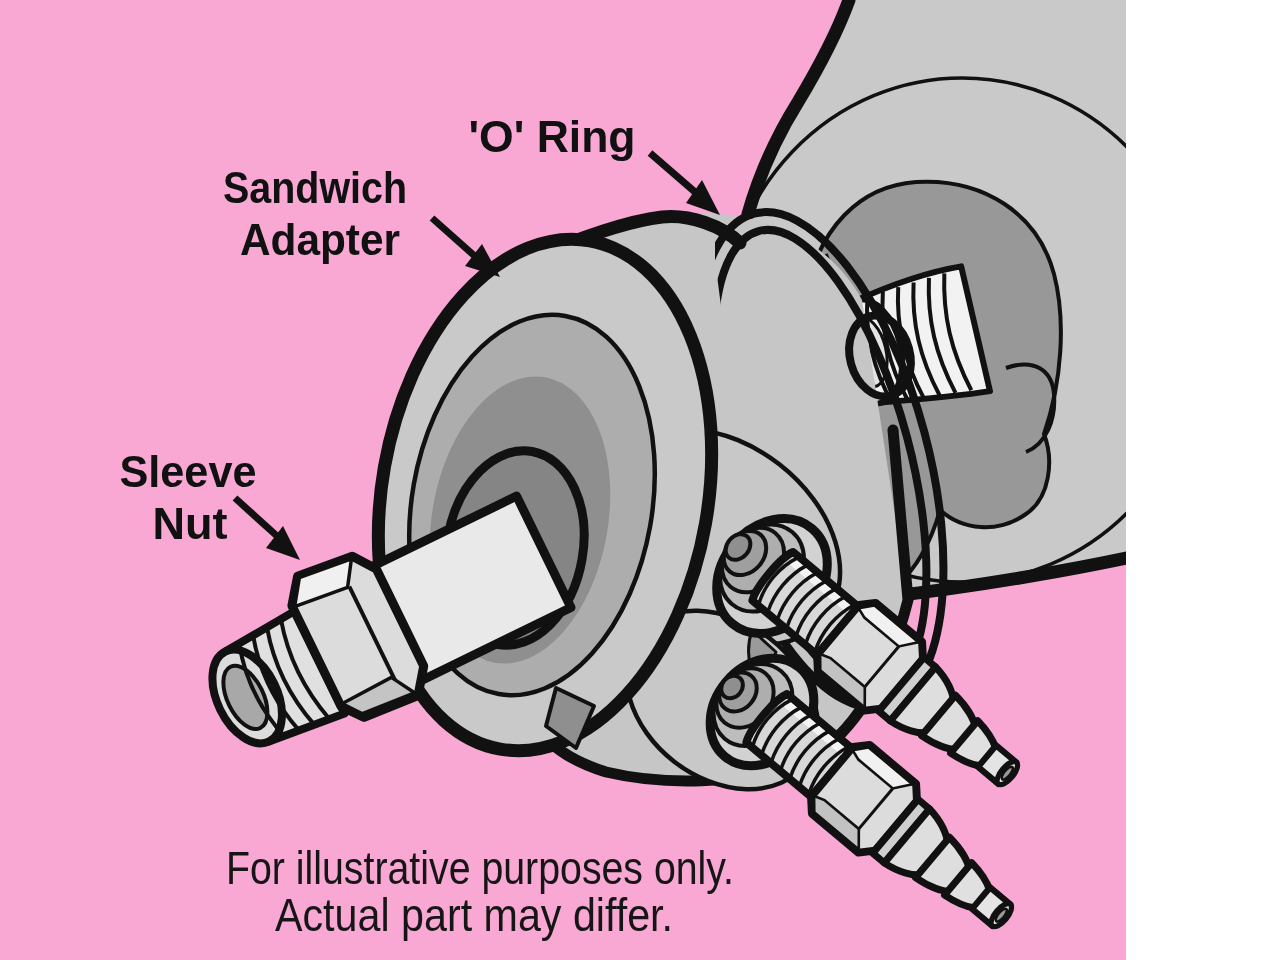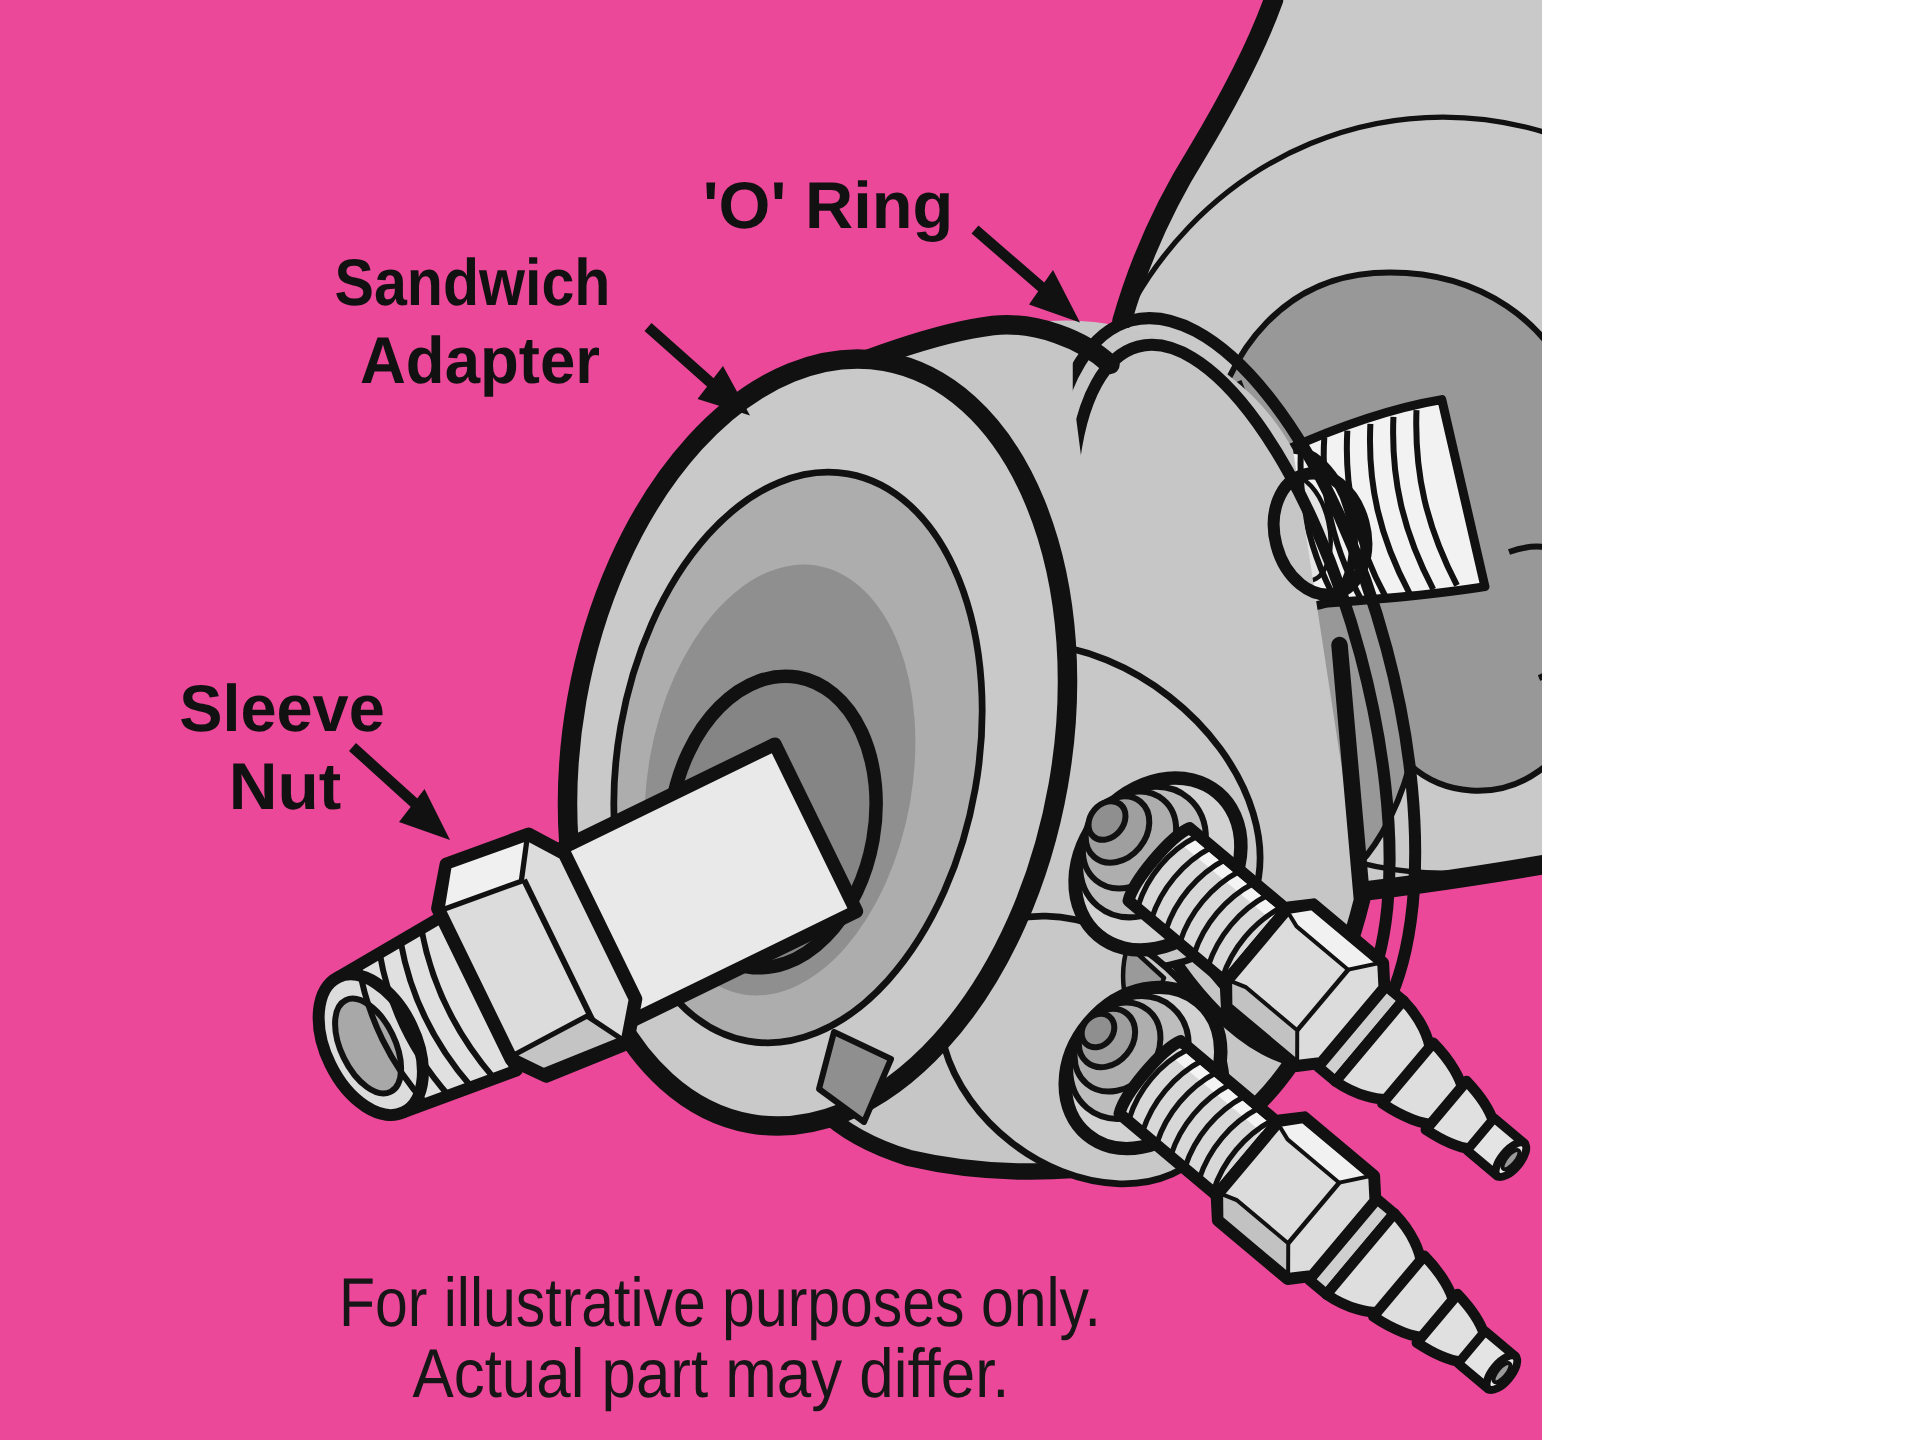--- a/index.html
+++ b/index.html
@@ -1,16 +1,16 @@
 <!DOCTYPE html>
 <html><head>
 <meta charset="utf-8">
 <style>
   html,body{margin:0;padding:0;background:#fff;}
-  .stage{position:relative;width:1028px;height:960px;background:#ec4899;overflow:hidden;}
+  .stage{position:relative;width:1126px;height:960px;background:#f9a8d4;overflow:hidden;}
   svg{display:block;}
   .lbl{font-family:"Liberation Sans",sans-serif;font-weight:700;font-size:44px;fill:#111111;}
   .cap{font-family:"Liberation Sans",sans-serif;font-weight:400;font-size:46px;fill:#161616;}
   .ol{stroke:#111111;}
 </style>
 </head>
 <body>
 
 <div class="stage">
 <svg width="1280" height="960" viewBox="0 0 1280 960">

